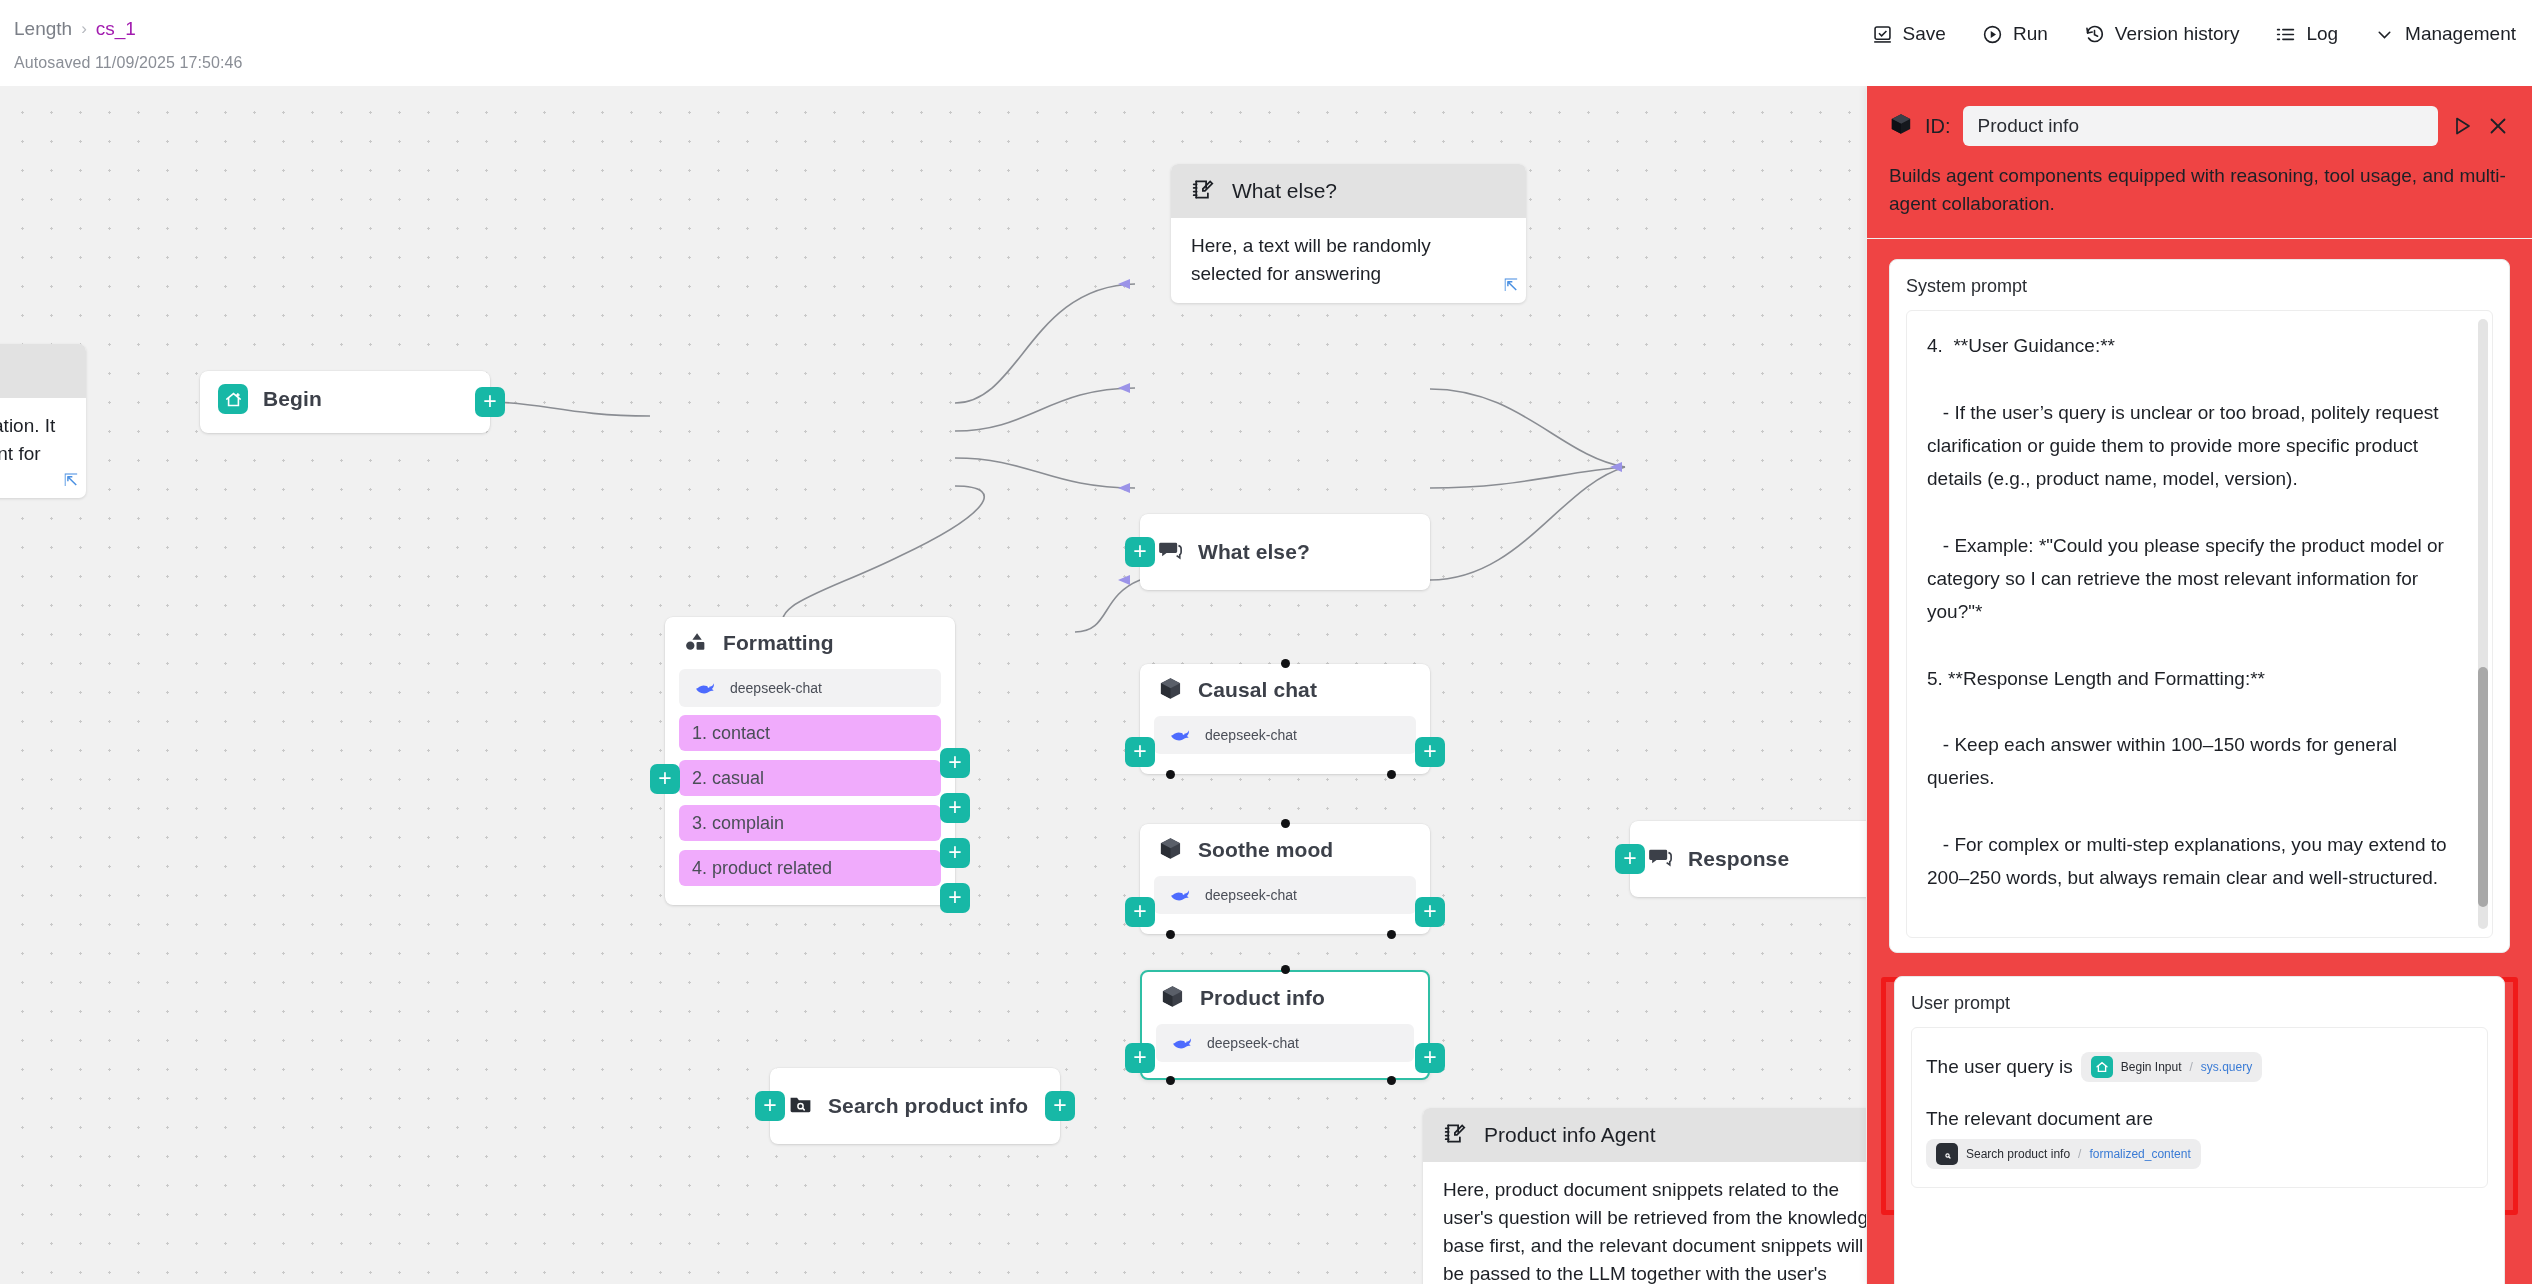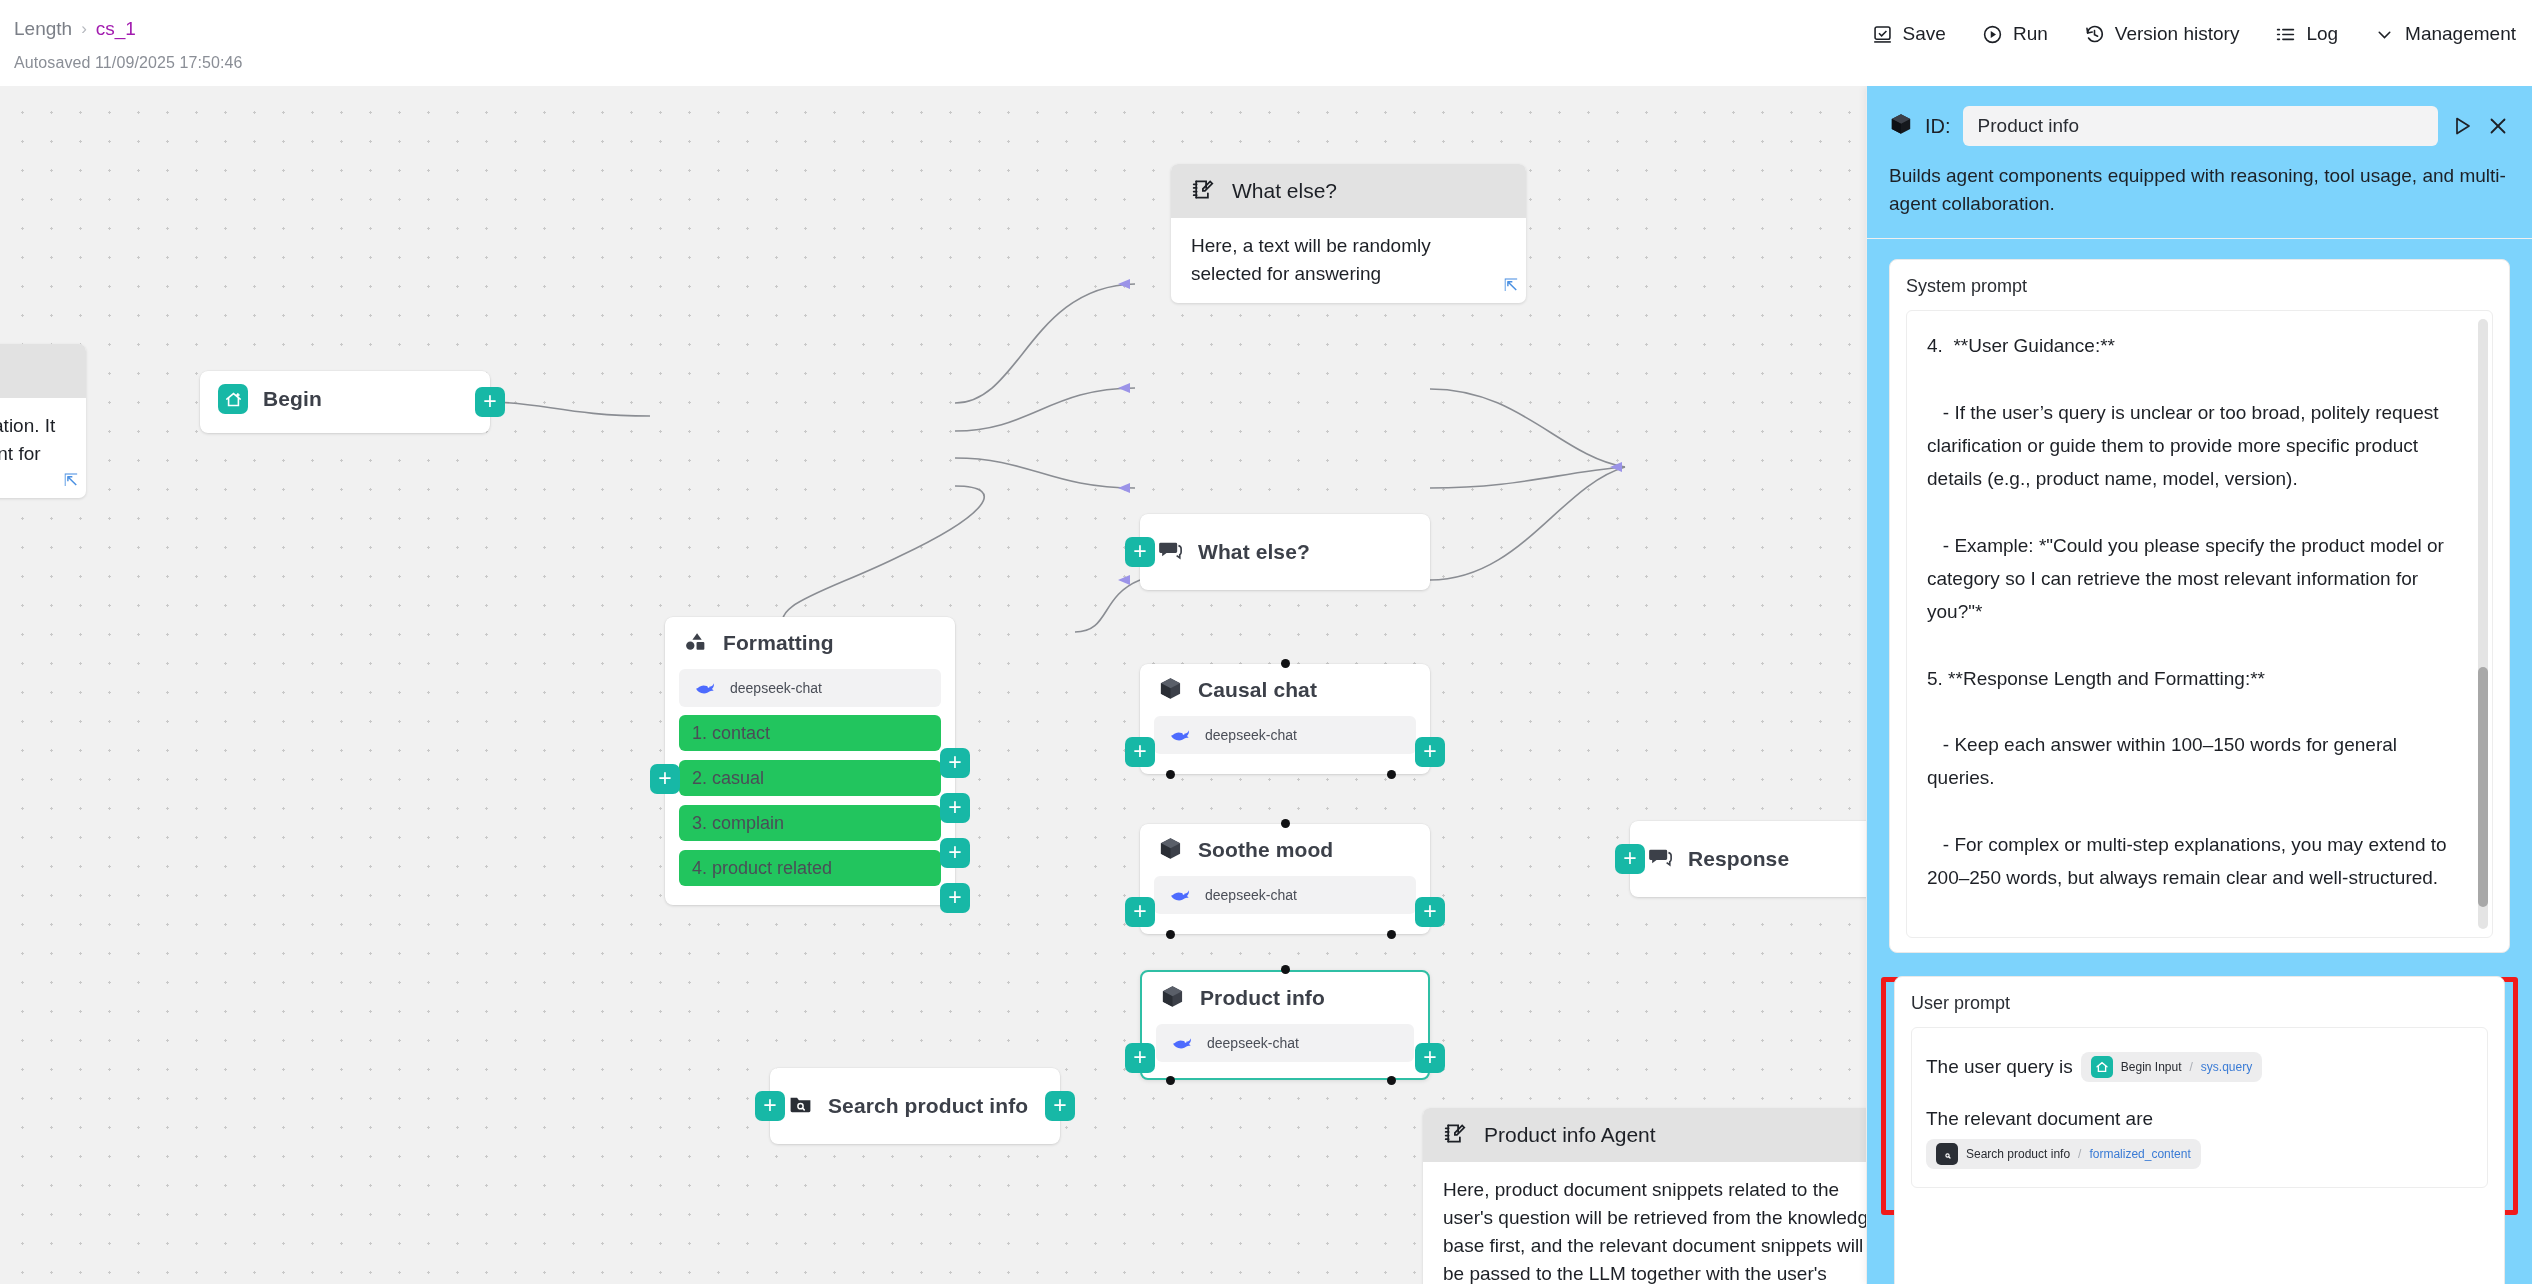--- a/index.html
+++ b/index.html
@@ -64,21 +64,21 @@
     letter-spacing: .1px; white-space: nowrap;
   }
   .model-chip {
     margin: 0 14px 14px 14px;
     height: 38px; border-radius: 6px; background: #f2f2f3;
     display: flex; align-items: center; gap: 12px; padding: 0 13px;
     font-size: 14px; color: #4a4e57;
   }
   .cat-row {
     margin: 0 14px 9px 14px;
-    height: 36px; border-radius: 6px; background: #22c55e;
+    height: 36px; border-radius: 6px; background: #f0abfc;
     display: flex; align-items: center; padding: 0 13px;
     font-size: 18px; color: #4a4e57;
   }
   .node.selected { border: 2px solid #2fbfa5; box-shadow: 0 1px 4px rgba(0,0,0,.10); }
 
   
   .plus {
     position: absolute; width: 30px; height: 30px; border-radius: 7px;
     background: #17b8a6; color: #fff; display: flex; align-items: center;
     justify-content: center; font-size: 23px; line-height: 1; font-weight: 300;
@@ -111,21 +111,21 @@
   
   .ico-sq {
     width: 30px; height: 30px; border-radius: 7px; background: #17b8a6;
     display: flex; align-items: center; justify-content: center; flex: none;
   }
   .whale { width: 26px; height: 26px; flex: none; }
 
   
   .panel {
     position: absolute; right: 0; top: 86px; width: 666px; height: 1198px;
-    background: #7dd3fc; border-left: 1px solid #ececec;
+    background: #ef4444; border-left: 1px solid #ececec;
     box-shadow: -2px 0 7px rgba(0,0,0,.05);
     z-index: 30; display: flex; flex-direction: column;
   }
   .panel-header { padding: 20px 22px 20px 22px; border-bottom: 1px solid #efefef; }
   .panel-id-row { display: flex; align-items: center; gap: 12px; }
   .panel-id-label { font-size: 20px; color: #1d2026; white-space: nowrap; }
   .id-input {
     flex: 1; height: 40px; background: #f3f3f4; border: 1px solid transparent;
     border-radius: 6px; padding: 0 14px; font-size: 19px; color: #2a2d33;
     font-family: "Liberation Sans", sans-serif; outline: none;

